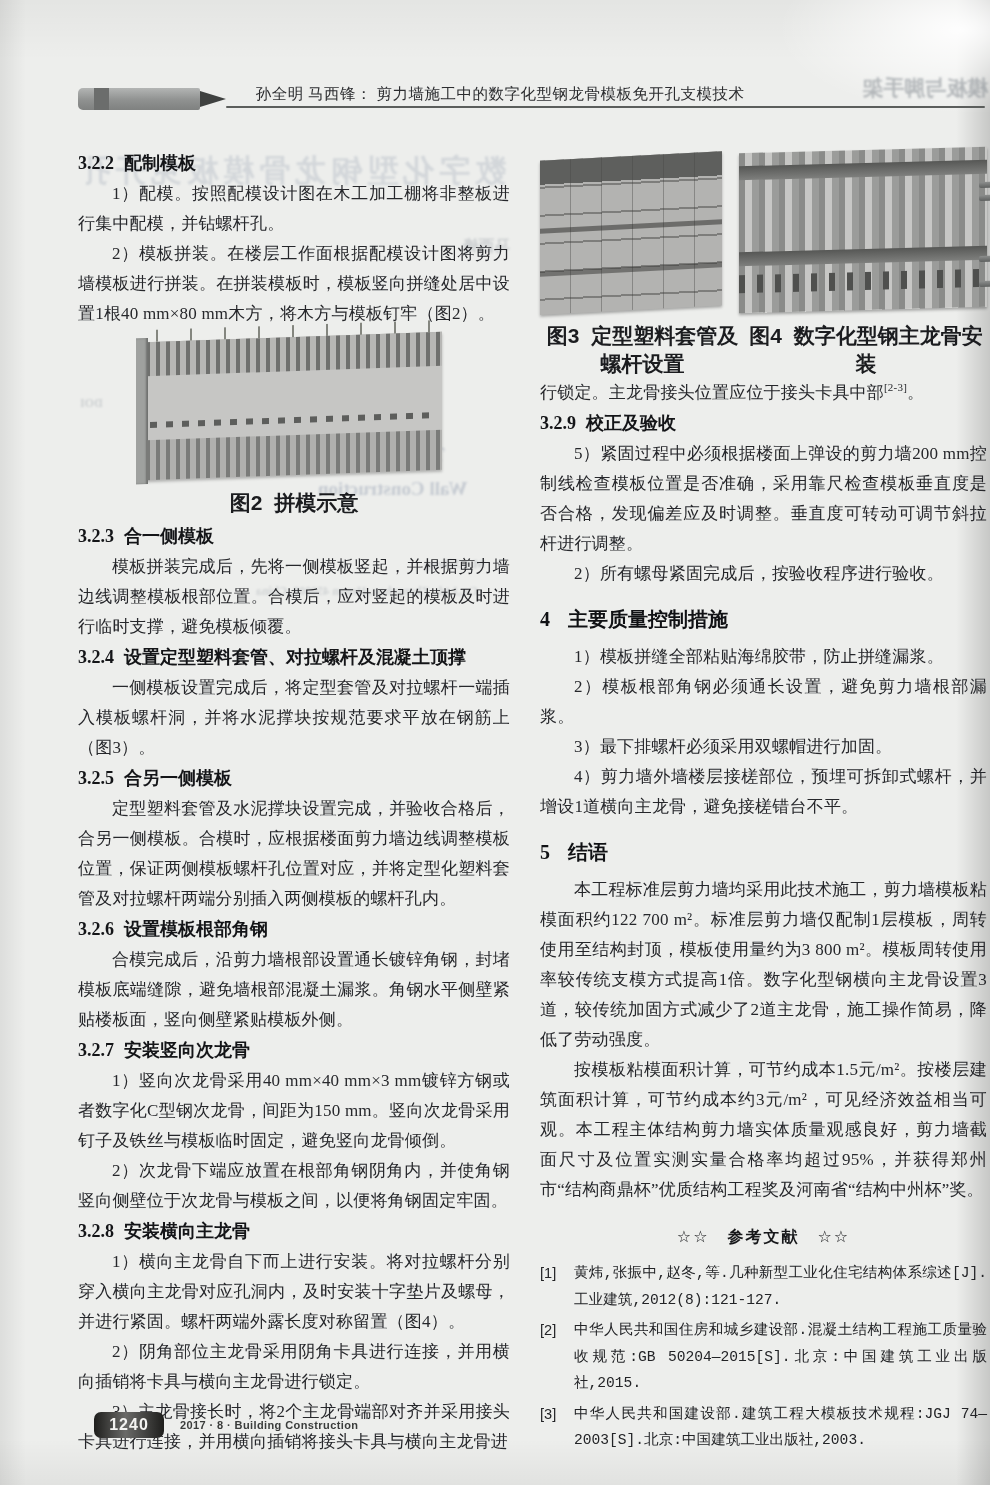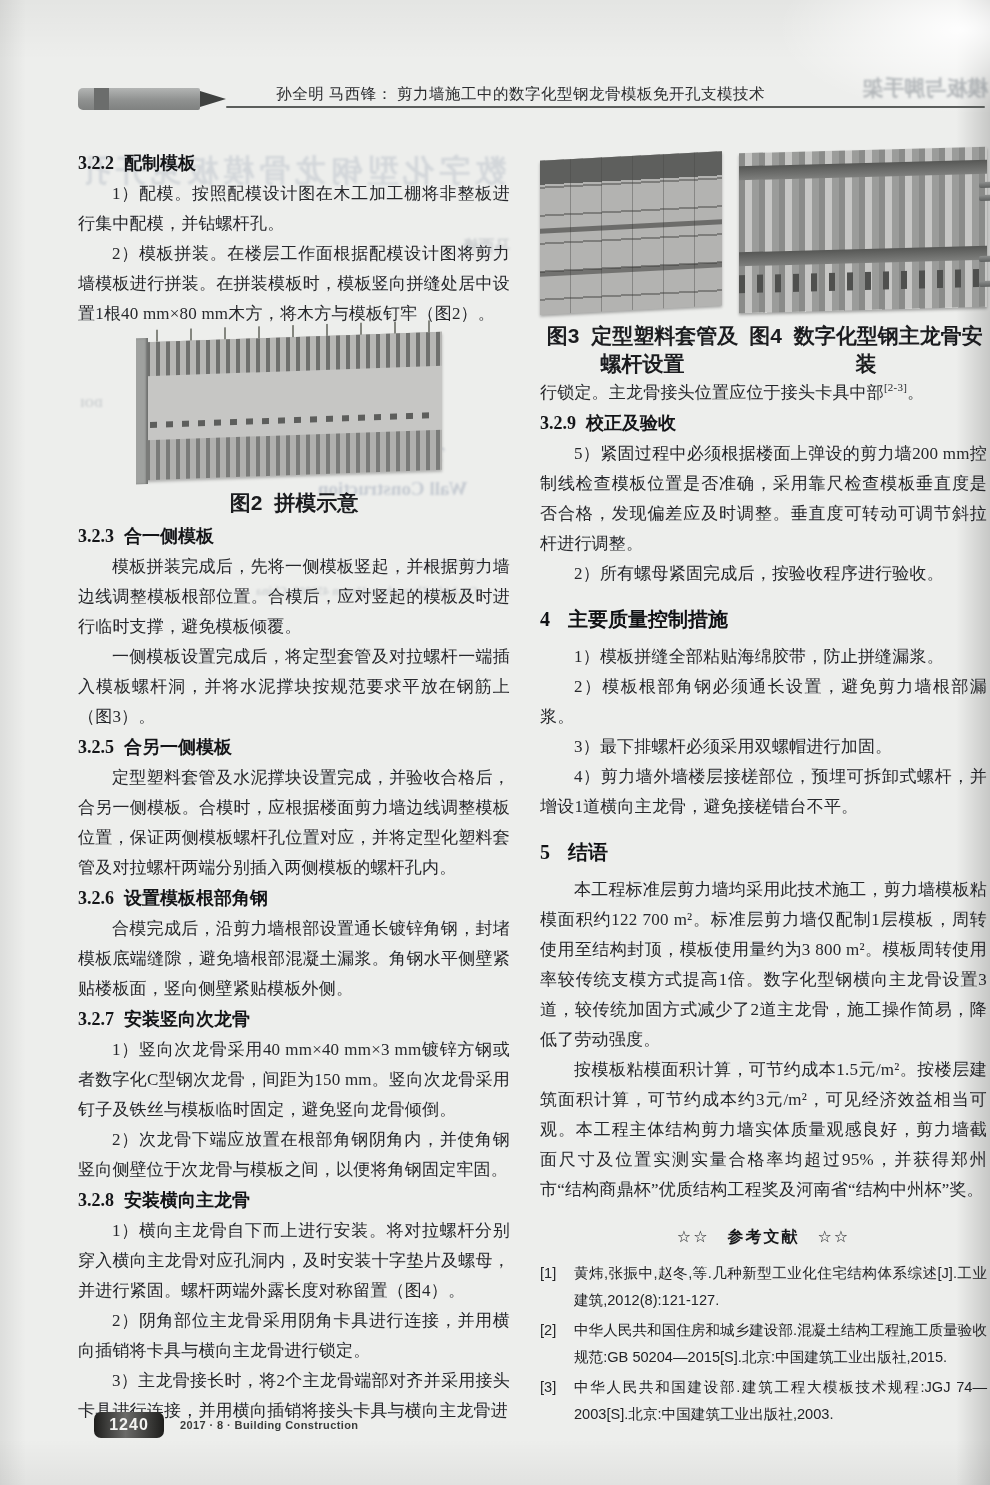--- a/index.html
+++ b/index.html
@@ -16,21 +16,21 @@
     color:#26272b;
   }
   
   .pencil{position:absolute;left:78px;top:88px;width:122px;height:22px;
     background:linear-gradient(to bottom,#b3b5b4,#8f9190 55%,#7f8180);
     border-radius:5px 2px 2px 5px;}
   .pencil::before{content:"";position:absolute;left:16px;top:0;width:15px;height:22px;background:#6b6d6c;}
   .pencil-tip{position:absolute;left:200px;top:91px;width:0;height:0;
     border-top:8px solid transparent;border-bottom:8px solid transparent;border-left:26px solid #3f4140;}
   .head-rule{position:absolute;left:226px;top:106px;width:759px;height:2px;background:#5b5e5c;border-radius:2px;}
-  .running-title{position:absolute;left:235px;top:84px;width:530px;text-align:right;
+  .running-title{position:absolute;left:235px;top:84px;width:530px;text-align:center;
     font-size:15.5px;letter-spacing:0.5px;color:#2b2c2f;white-space:nowrap;}
   
   .col{position:absolute;z-index:2;text-align:justify;}
   .col-left{left:78px;top:148px;width:432px;}
   .col-right{left:540px;top:146px;width:447px;}
   .body-p{margin:0;font-size:17px;line-height:30px;letter-spacing:0.2px;}
   .body-p.indent{text-indent:2em;}
   sup.cite{font-size:11px;line-height:0;}
   .sec-h{font-weight:bold;font-size:18px;line-height:31px;color:#141518;}
   .sec-h .sec-num{margin-right:10px;}
@@ -77,21 +77,21 @@
   .caprow{display:flex;justify-content:space-between;margin-top:12px;}
   .caprow .fig-caption{margin-top:0;flex:0 0 auto;}
   .caprow .c3{width:205px;}
   .caprow .c4{width:242px;}
   
   .ref-head{font-family:"Liberation Sans","DejaVu Sans",sans-serif;font-weight:bold;font-size:16px;
     text-align:center;margin:22px 0 12px;color:#17181b;letter-spacing:2px;}
   .ref-item{display:flex;font-family:"Liberation Sans","DejaVu Sans",sans-serif;
     font-size:14.6px;line-height:26.5px;color:#222326;margin-bottom:4px;}
   .ref-marker{flex:0 0 34px;}
-  .ref-text{flex:1;text-align:justify;}
+  .ref-text{flex:1;text-align:justify;font-family:Liberation Mono, monospace;}
   
   .footer{position:absolute;left:78px;top:1412px;display:flex;align-items:center;z-index:2;padding-left:16px;}
   .page-badge{min-width:58px;height:26px;border-radius:7px;background:linear-gradient(90deg,#1e1e1c,#6a6a68 45%,#1e1e1c);
     color:#f4f4f2;font-family:"Liberation Sans","DejaVu Sans",sans-serif;font-weight:bold;font-size:16px;
     display:flex;align-items:center;justify-content:center;letter-spacing:1px;padding:0 6px;}
   .journal-line{margin-left:16px;font-family:"Liberation Sans","DejaVu Sans",sans-serif;
     font-weight:bold;font-size:11px;color:#3a3c3b;letter-spacing:0.4px;}
   
   .ghost{position:absolute;z-index:1;transform:scaleX(-1);font-weight:bold;color:#6f7884;
     pointer-events:none;white-space:nowrap;filter:blur(1.3px);}
@@ -124,20 +124,21 @@
   <div class="head-rule"></div>
   <div class="running-title">孙全明 马西锋： 剪力墙施工中的数字化型钢龙骨模板免开孔支模技术</div>
 
   <div class="col col-left" id="col-left">
       <div class="sec-h"><span class="sec-num">3.2.2</span><span class="sec-title">配制模板</span></div>
       <p class="body-p indent">1）配模。按照配模设计图在木工加工棚将非整板进行集中配模，并钻螺杆孔。</p>
       <p class="body-p indent">2）模板拼装。在楼层工作面根据配模设计图将剪力墙模板进行拼装。在拼装模板时，模板竖向拼缝处居中设置1根40 mm×80 mm木方，将木方与模板钉牢（图2）。</p>
       <div class="fig2-wrap"><div class="fig2"><div class="fig2-rebar"></div><div class="fig2-edge"></div><div class="fig2-mid"></div></div><div class="fig-caption"><span class="cap-num">图2</span><span class="cap-title">拼模示意</span></div></div>
       <div class="sec-h"><span class="sec-num">3.2.3</span><span class="sec-title">合一侧模板</span></div>
       <p class="body-p indent">模板拼装完成后，先将一侧模板竖起，并根据剪力墙边线调整模板根部位置。合模后，应对竖起的模板及时进行临时支撑，避免模板倾覆。</p>
+      <div class="sec-h"><span class="sec-num">3.2.4</span><span class="sec-title">设置定型塑料套管、对拉螺杆及混凝土顶撑</span></div>
       <p class="body-p indent">一侧模板设置完成后，将定型套管及对拉螺杆一端插入模板螺杆洞，并将水泥撑块按规范要求平放在钢筋上（图3）。</p>
       <div class="sec-h"><span class="sec-num">3.2.5</span><span class="sec-title">合另一侧模板</span></div>
       <p class="body-p indent">定型塑料套管及水泥撑块设置完成，并验收合格后，合另一侧模板。合模时，应根据楼面剪力墙边线调整模板位置，保证两侧模板螺杆孔位置对应，并将定型化塑料套管及对拉螺杆两端分别插入两侧模板的螺杆孔内。</p>
       <div class="sec-h"><span class="sec-num">3.2.6</span><span class="sec-title">设置模板根部角钢</span></div>
       <p class="body-p indent">合模完成后，沿剪力墙根部设置通长镀锌角钢，封堵模板底端缝隙，避免墙根部混凝土漏浆。角钢水平侧壁紧贴楼板面，竖向侧壁紧贴模板外侧。</p>
       <div class="sec-h"><span class="sec-num">3.2.7</span><span class="sec-title">安装竖向次龙骨</span></div>
       <p class="body-p indent">1）竖向次龙骨采用40 mm×40 mm×3 mm镀锌方钢或者数字化C型钢次龙骨，间距为150 mm。竖向次龙骨采用钉子及铁丝与模板临时固定，避免竖向龙骨倾倒。</p>
       <p class="body-p indent">2）次龙骨下端应放置在根部角钢阴角内，并使角钢竖向侧壁位于次龙骨与模板之间，以便将角钢固定牢固。</p>
       <div class="sec-h"><span class="sec-num">3.2.8</span><span class="sec-title">安装横向主龙骨</span></div>
       <p class="body-p indent">1）横向主龙骨自下而上进行安装。将对拉螺杆分别穿入横向主龙骨对应孔洞内，及时安装十字垫片及螺母，并进行紧固。螺杆两端外露长度对称留置（图4）。</p>

